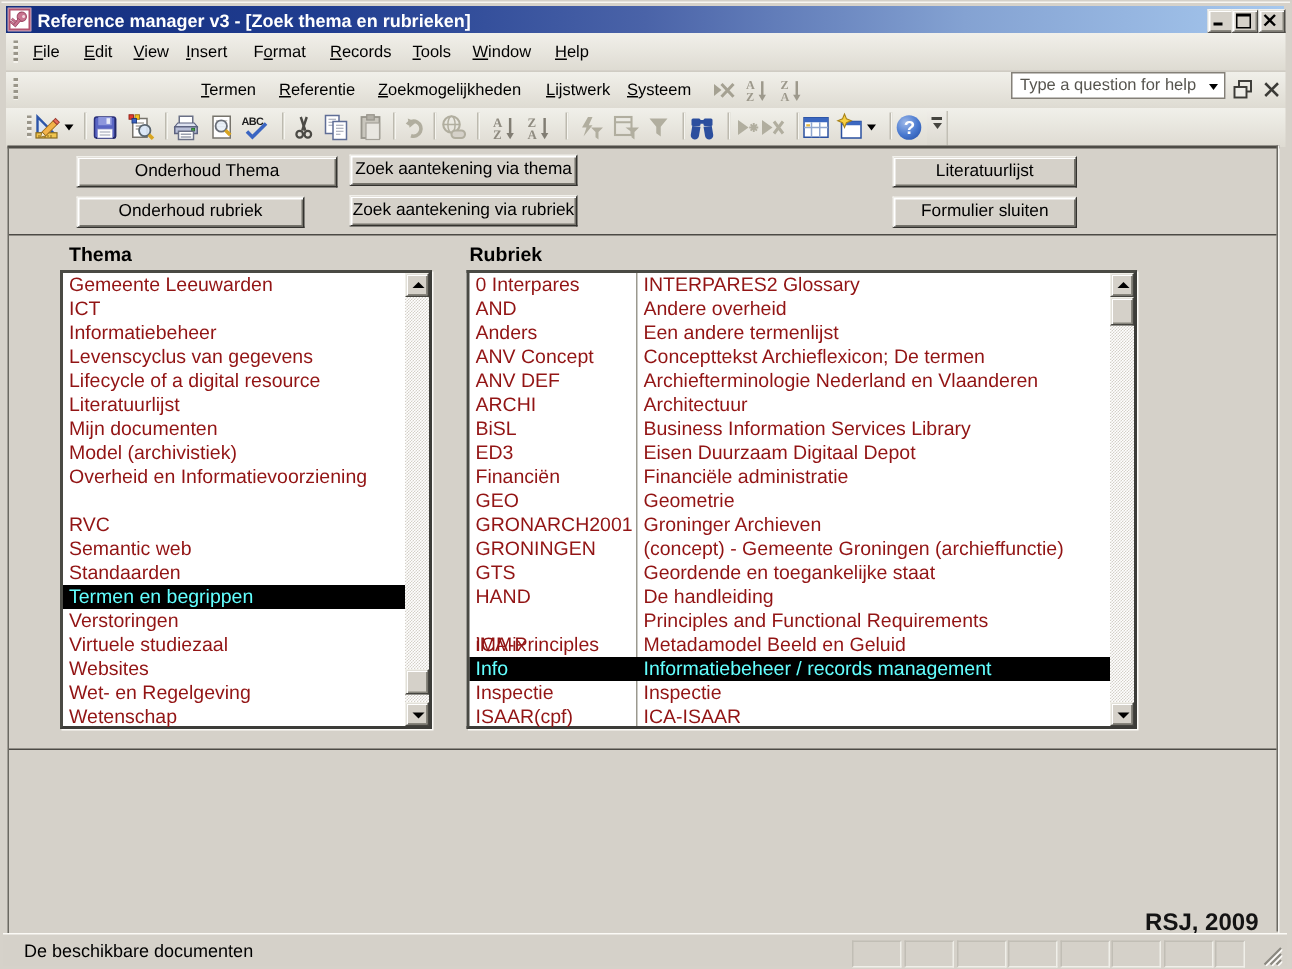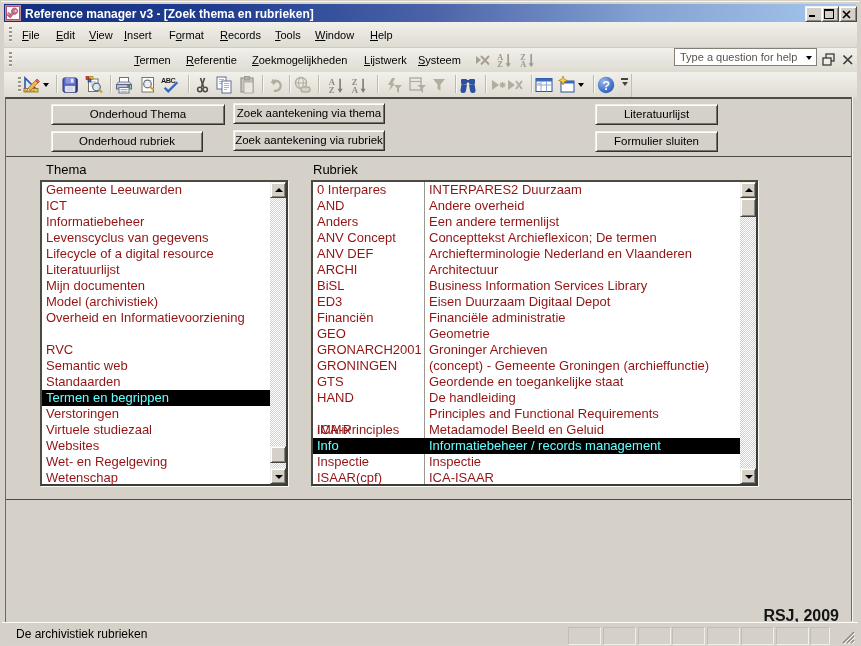--- a/index.html
+++ b/index.html
@@ -37,21 +37,21 @@
 
 #client{left:5px;top:97px;width:847px;height:524px;background:#d5d1c9;
   border-left:1px solid #6b6962;border-top:2px solid #4e4c46}
 #client-r{left:851px;top:97px;width:1px;height:524px;background:#6b6962}
 .hline{position:absolute;left:6px;width:845px;height:1px;background:#4c4a45}
 
 .btn{position:absolute;background:#d5d1c9;font-size:11.5px;color:#000;text-align:center;
   border:1px solid;border-color:#f1f0eb #33322e #33322e #f1f0eb;
   box-shadow:inset 1px 1px 0 #fff,inset -1px -1px 0 #75736b;box-sizing:border-box}
 
-.lbl{position:absolute;font-weight:normal;font-size:13px;color:#000}
+.lbl{position:absolute;font-weight:bold;font-size:13px;color:#000}
 
 .lb{position:absolute;background:#fff;border:2px solid;box-sizing:border-box;
   border-color:#4a4a44 #3c3c38 #3c3c38 #4a4a44;box-shadow:1px 1px 0 #fbfaf6}
 .row{position:absolute;left:0;height:16px;line-height:16px;font-size:13px;color:#921414;
   white-space:nowrap;overflow:hidden}
 .rowsel{background:#000;color:#63ffff}
 
 .sb{position:absolute;top:0;width:16px;background:#fff;
   background-image:linear-gradient(45deg,#d4d0c8 25%,rgba(0,0,0,0) 25%,rgba(0,0,0,0) 75%,#d4d0c8 75%),
    linear-gradient(45deg,#d4d0c8 25%,rgba(0,0,0,0) 25%,rgba(0,0,0,0) 75%,#d4d0c8 75%);
@@ -346,21 +346,21 @@
     <div class="thumb" style="top:264px;height:17px"></div>
     <div class="sbtn" style="top:286px">
         <div class="tri-d"></div>
       </div>
   </div>
 </div>
 
 <div class="lb" id="lb2" style="left:311px;top:180px;width:447px;height:306px">
   <div class="a" style="left:111px;top:0;width:1px;height:302px;background:#9b998f"></div>
   <div class="row" style="top:0;left:4px;width:106px">0 Interpares</div>
-    <div class="row" style="top:0;left:116px;width:305px">INTERPARES2 Duurzaam</div>
+    <div class="row" style="top:0;left:116px;width:305px">INTERPARES2 Glossary</div>
   <div class="row" style="top:16px;left:4px;width:106px">AND</div>
     <div class="row" style="top:16px;left:116px;width:305px">Andere overheid</div>
   <div class="row" style="top:32px;left:4px;width:106px">Anders</div>
     <div class="row" style="top:32px;left:116px;width:305px">Een andere termenlijst</div>
   <div class="row" style="top:48px;left:4px;width:106px">ANV Concept</div>
     <div class="row" style="top:48px;left:116px;width:305px">Concepttekst Archieflexicon; De termen</div>
   <div class="row" style="top:64px;left:4px;width:106px">ANV DEF</div>
     <div class="row" style="top:64px;left:116px;width:305px">Archiefterminologie Nederland en Vlaanderen</div>
   <div class="row" style="top:80px;left:4px;width:106px">ARCHI</div>
     <div class="row" style="top:80px;left:116px;width:305px">Architectuur</div>
@@ -396,21 +396,21 @@
     <div class="thumb" style="top:16px;height:19px"></div>
     <div class="sbtn" style="top:286px">
         <div class="tri-d"></div>
       </div>
   </div>
 </div>
 
 <div class="t" id="rsj" style="right:22px;top:607px">RSJ, 2009</div>
 
 <div class="a" id="status">
-  <div class="t" style="left:14px;top:4px">De archivistiek rubrieken</div>
+  <div class="t" style="left:14px;top:4px">De beschikbare documenten</div>
   <div class="spanel" style="left:566px;width:31px"></div>
   <div class="spanel" style="left:601px;width:31px"></div>
   <div class="spanel" style="left:636px;width:31px"></div>
   <div class="spanel" style="left:670px;width:31px"></div>
   <div class="spanel" style="left:705px;width:31px"></div>
   <div class="spanel" style="left:739px;width:31px"></div>
   <div class="spanel" style="left:774px;width:31px"></div>
   <div class="spanel" style="left:808px;width:18px"></div>
   <svg class="a" style="right:3px;top:8px" width="13" height="13" viewBox="0 0 13 13">
     <path d="M12 1 L1 12 M12 5 L5 12 M12 9 L9 12" stroke="#8a8880" stroke-width="1.4"></path>

